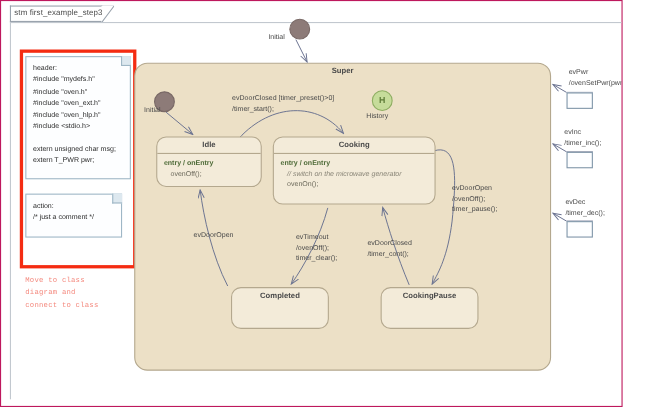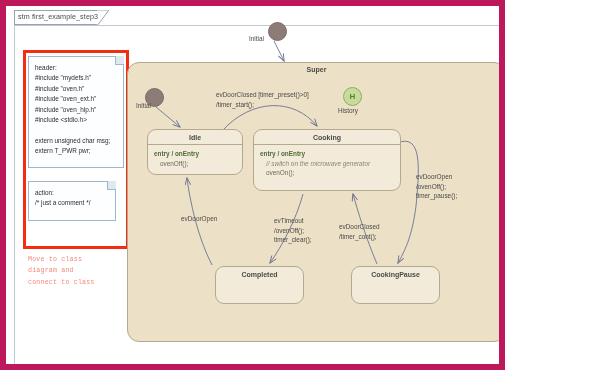--- a/index.html
+++ b/index.html
@@ -1,19 +1,19 @@
 <!DOCTYPE html>
 <html><head>
 <meta charset="utf-8">
 <style>
   html,body{margin:0;padding:0;background:#ffffff;}
   body{font-family:"Liberation Sans",sans-serif;}
   #canvas{
-    position:relative;width:505px;height:370px;overflow:hidden;
-    background:#ffffff;border:6px solid #be185d;box-sizing:border-box;
+    position:relative;width:566px;height:370px;overflow:hidden;
+    background:#ffffff;border:1px solid #be185d;box-sizing:border-box;
   }
   
   #frame-tab{
     position:absolute;left:8px;top:4px;width:84px;height:15px;
     border:1px solid #9aa3ad;border-right:none;background:#fff;
     box-sizing:border-box;
   }
   #frame-tab-skew{
     position:absolute;left:91px;top:4px;width:12px;height:16px;overflow:hidden;
   }

